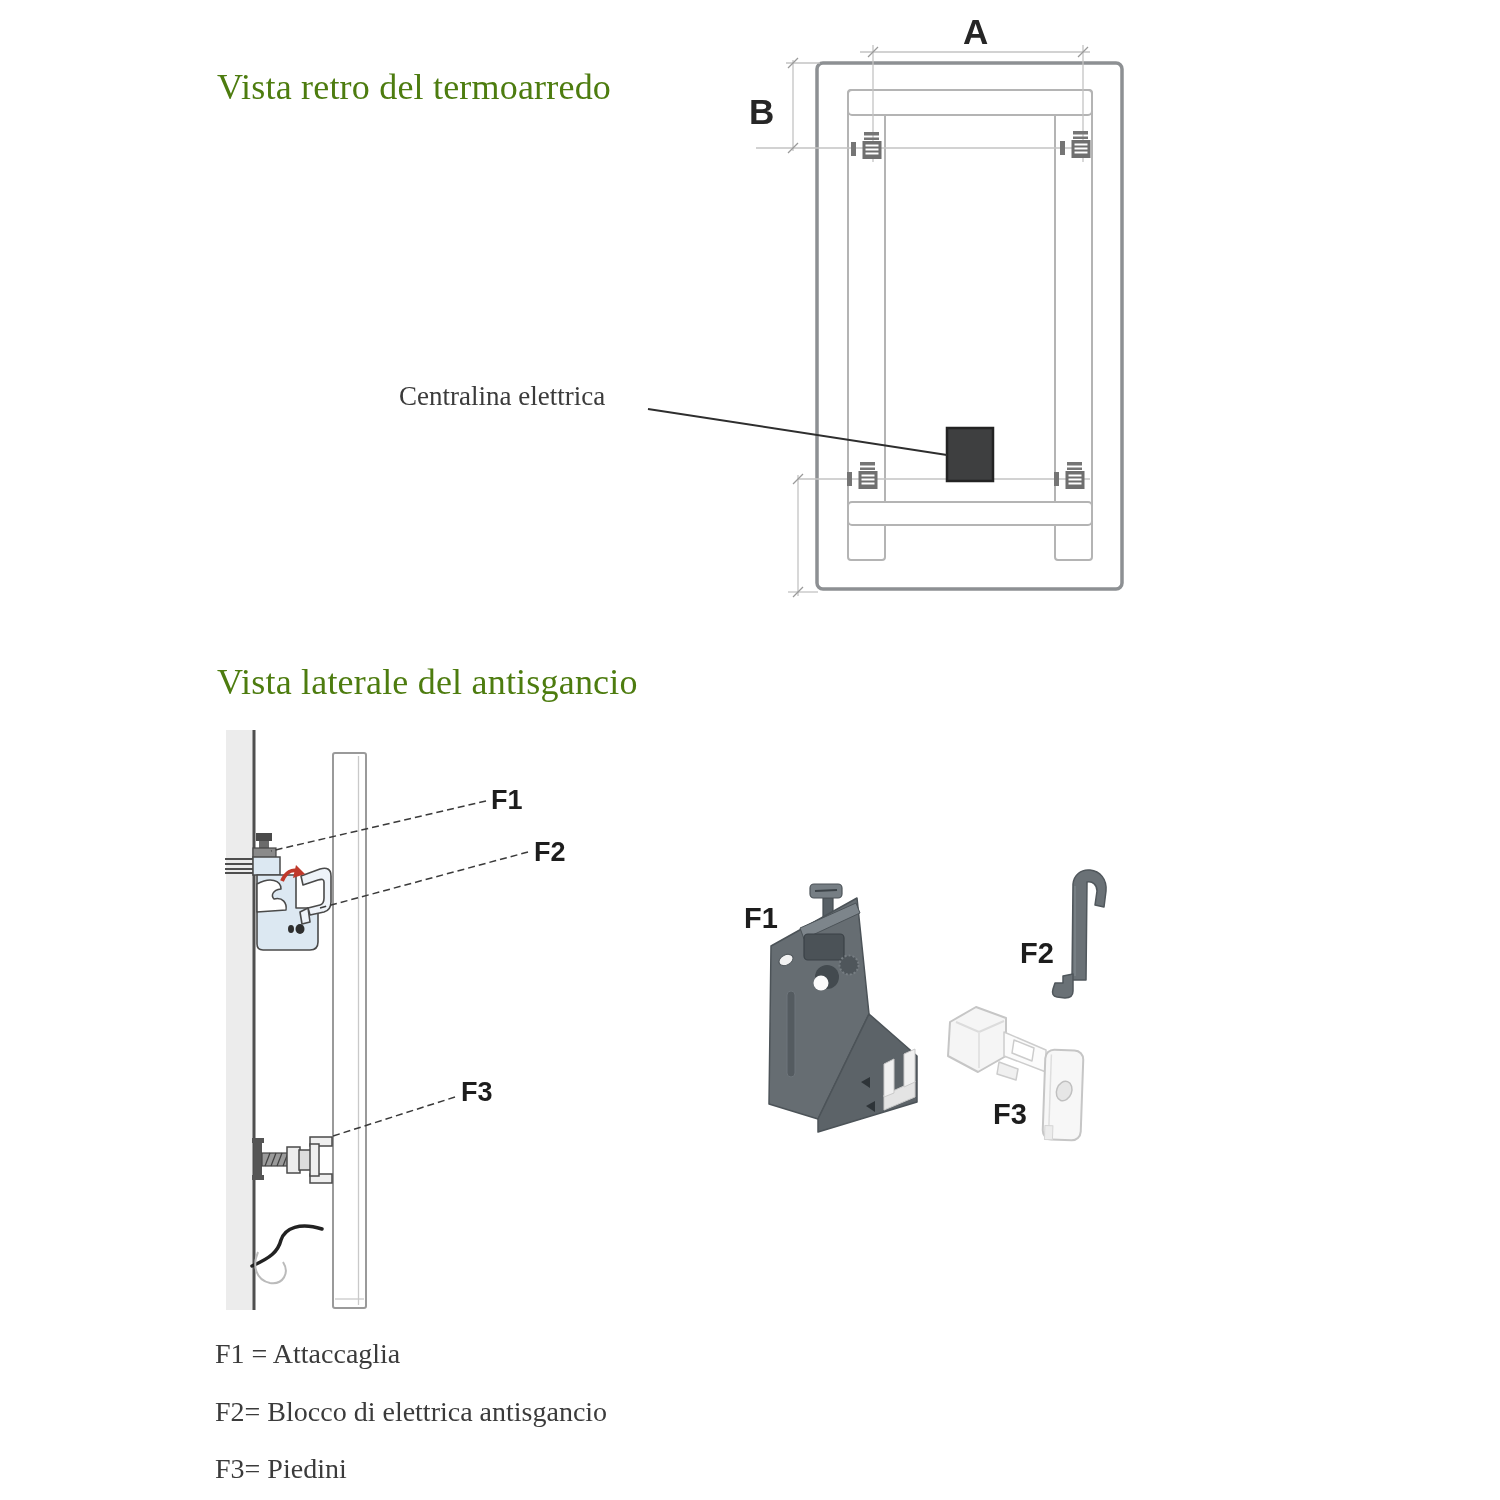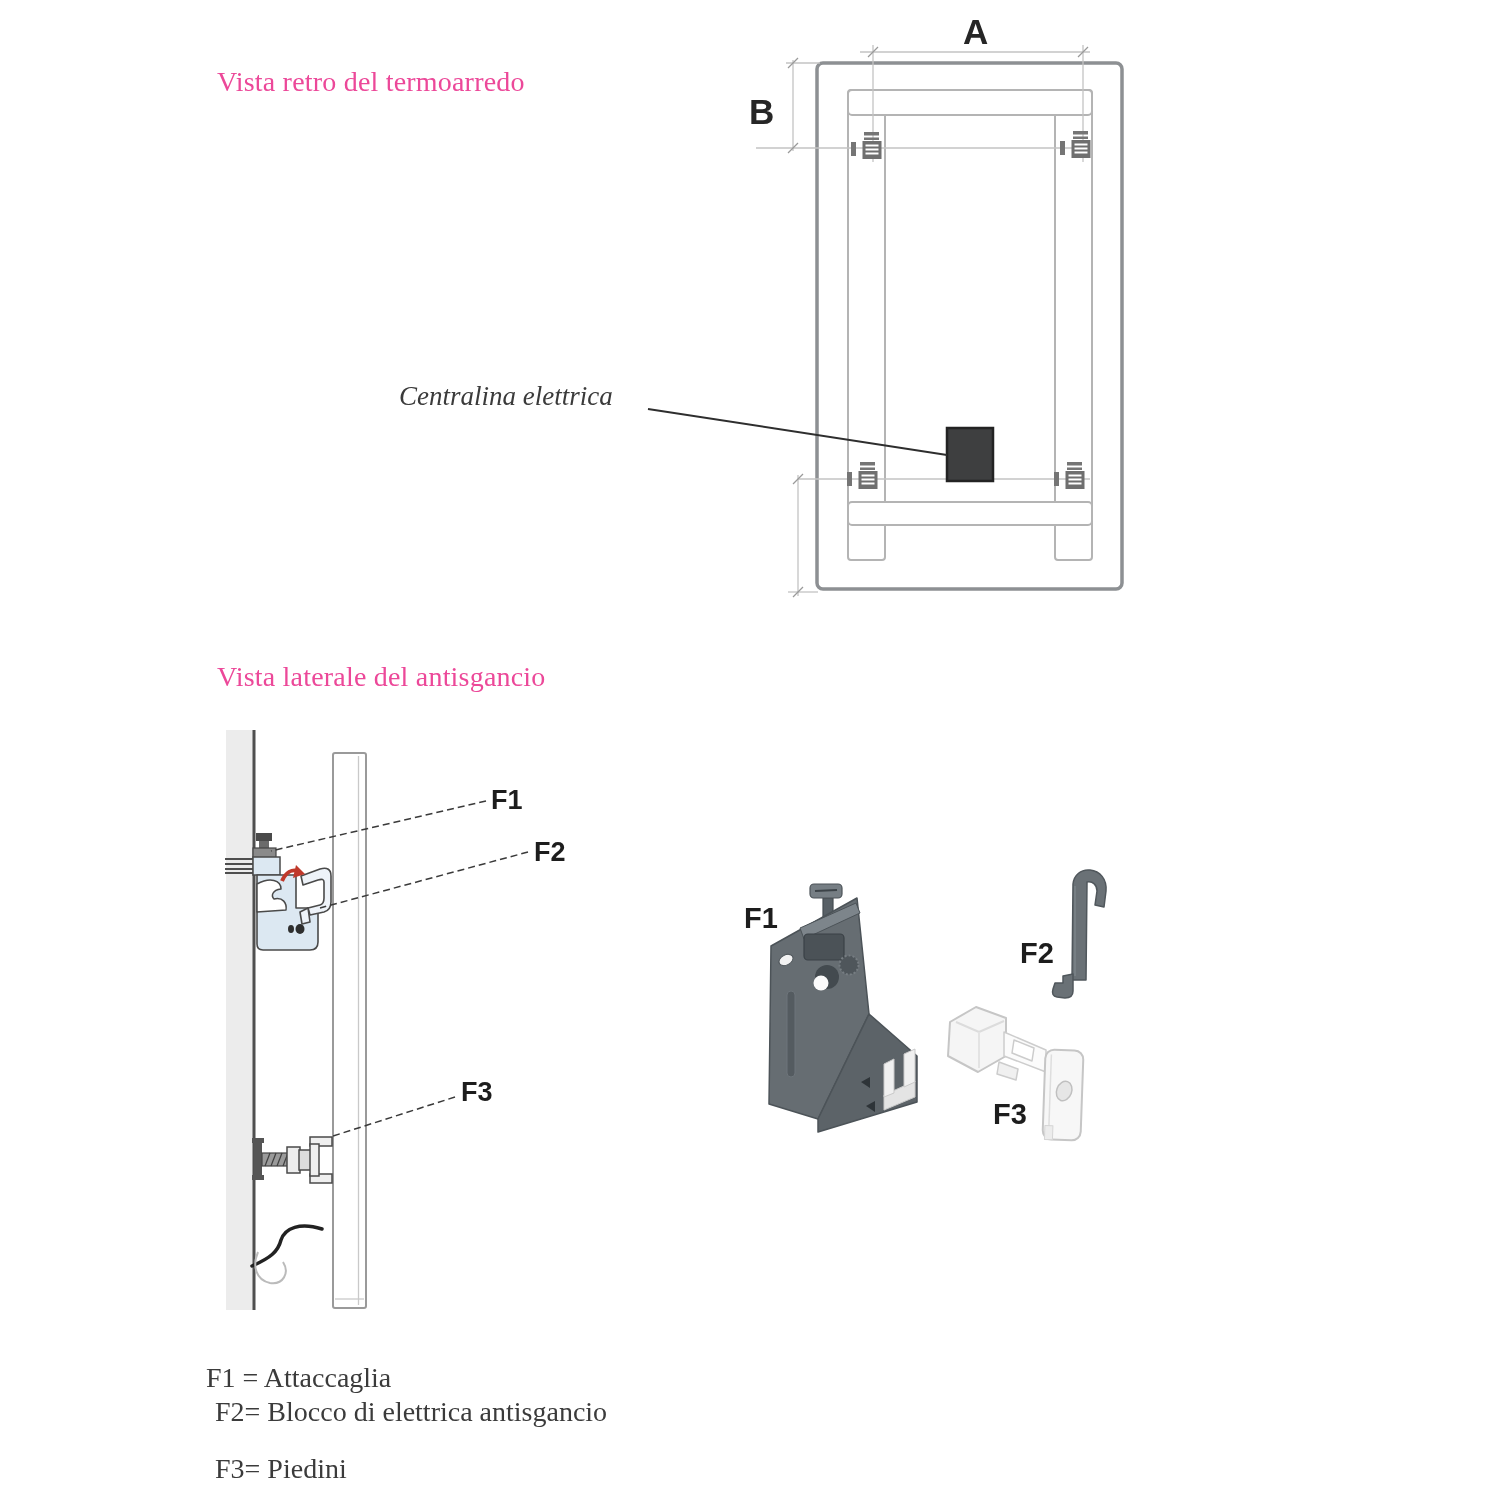--- a/index.html
+++ b/index.html
@@ -1,25 +1,25 @@
 <!DOCTYPE html>
 <html><head>
 <meta charset="utf-8">
 <style>
   html,body { margin:0; padding:0; }
   body {
     width:1500px; height:1500px; background:#ffffff; position:relative;
     font-family:"Liberation Serif", serif; overflow:hidden;
   }
   .title {
-    position:absolute; font-size:28px; color:#ec4899; white-space:nowrap;
+    position:absolute; font-size:36px; color:#4d7c0f; white-space:nowrap;
     letter-spacing:.2px;
   }
   .component-label {
-    position:absolute; font-size:27px; color:#3b3b3b; white-space:nowrap;font-style:italic;
+    position:absolute; font-size:27px; color:#3b3b3b; white-space:nowrap;
   }
   .legend-line {
     position:absolute; font-size:28px; color:#3b3b3b; white-space:nowrap;
   }
   svg { position:absolute; left:0; top:0; }
   text.dim {
     font-family:"Liberation Sans","DejaVu Sans",sans-serif;
     font-size:35px; font-weight:600; fill:#262626;
   }
   text.callout {
@@ -33,21 +33,21 @@
 </style>
 </head>
 <body>
 
 <div class="title" style="left:217px; top:66px;">Vista retro del termoarredo</div>
 
 <div class="component-label" style="left:399px; top:381px;">Centralina elettrica</div>
 
 <div class="title" style="left:217px; top:661px;">Vista laterale del antisgancio</div>
 
-<div class="legend-line" style="left:206px; top:1338px;margin-top:24px;">F1 = Attaccaglia</div>
+<div class="legend-line" style="left:215px; top:1338px;">F1 = Attaccaglia</div>
 
 <div class="legend-line" style="left:215px; top:1396px;">F2= Blocco di elettrica antisgancio</div>
 
 <div class="legend-line" style="left:215px; top:1453px;font-family:Liberation Serif, serif;">F3= Piedini</div>
 
 <svg width="1500" height="1500" viewBox="0 0 1500 1500">
 
   <defs>
 
     <g id="bracket-glyph">

